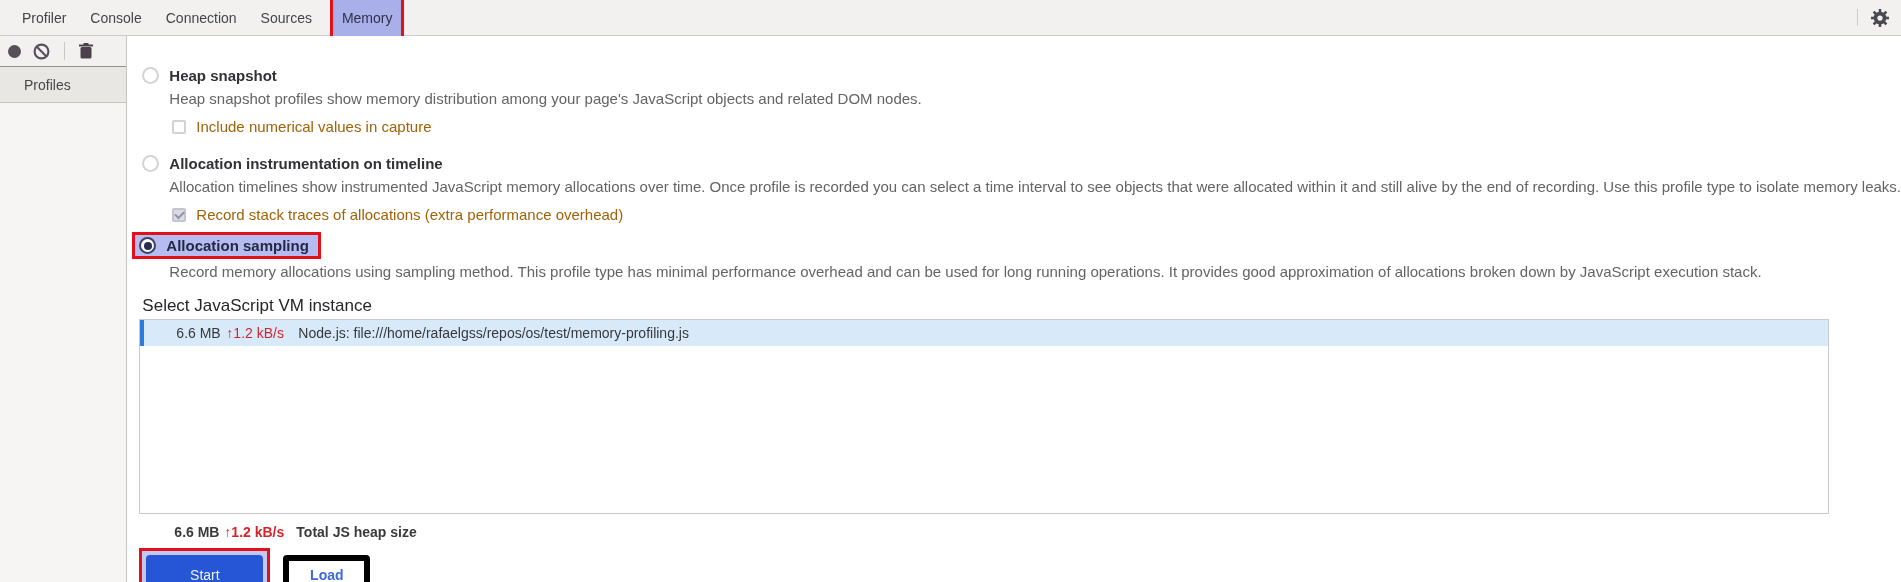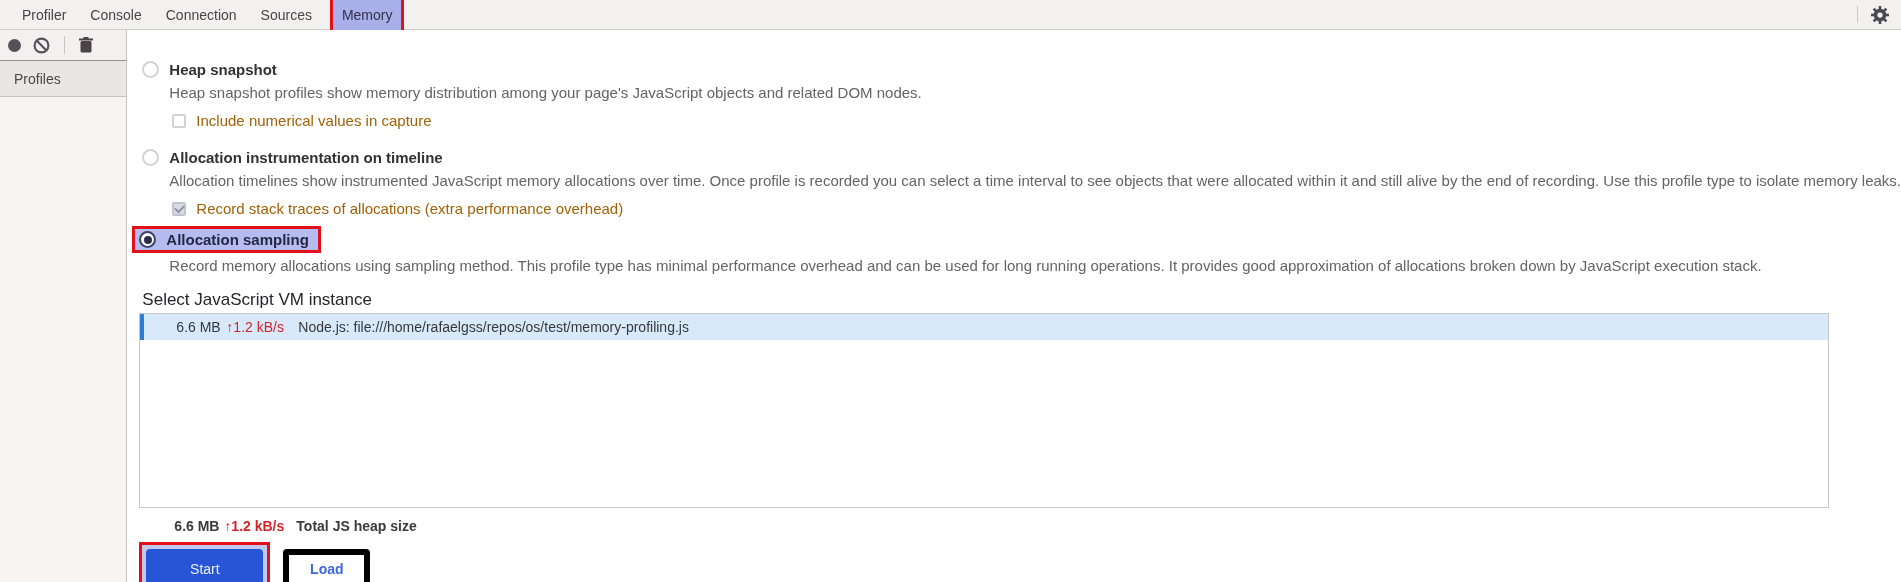--- a/index.html
+++ b/index.html
@@ -4,21 +4,21 @@
 <style>
   * { box-sizing: border-box; }
   html,body { margin:0; padding:0; }
   body {
     width:1901px; height:582px; overflow:hidden; background:#fff;
     font-family:"Liberation Sans", sans-serif; color:#333;
   }
 
   
   .tabbar {
-    height:30px; background:#f2f1ef; border-bottom:1px solid #cfccca;
+    height:36px; background:#f2f1ef; border-bottom:1px solid #cfccca;
     display:flex; align-items:center; padding-left:10px;
   }
   .tab {
     font-size:14px; color:#45454a; padding:3px 12px; cursor:default; white-space:nowrap;
   }
   .tab.active {
     background:#a9b0e9; border:3px solid #e3101b; padding:12px 9px;
     color:#30304a; margin-left:6px;
   }
   .tabbar-spacer { flex:1; }
@@ -31,21 +31,21 @@
   
   .left-panel { width:196px; background:#f6f5f3; border-right:1px solid #c6c3c0; }
   .toolbar {
     height:31px; background:#f2f1ef; border-bottom:1px solid #96938f;
     display:flex; align-items:center; padding-left:8px; gap:12px;
   }
   .record-dot { width:13px; height:13px; border-radius:50%; background:#575059; }
   .tool-sep { width:1px; height:18px; background:#c9c6c3; margin:0 2px; }
   .profiles-header {
     height:36px; background:#e9e7e4; border-bottom:1px solid #c6c3c0;
-    font-size:14px; color:#484848; display:flex; align-items:center; padding-left:14px;
+    font-size:14px; color:#484848; display:flex; align-items:center; padding-left:24px;
   }
 
   
   .main { flex:1; background:#fff; position:relative; padding:18px 0 0 15px; }
 
   .h-section { font-size:17px; color:#26262a; margin:0; font-weight:400; line-height:20px; }
 
   .opt-row { display:flex; align-items:center; gap:10px; margin-top:13px; }
   .opt-label { font-size:15px; font-weight:700; color:#323236; }
   .radio {

